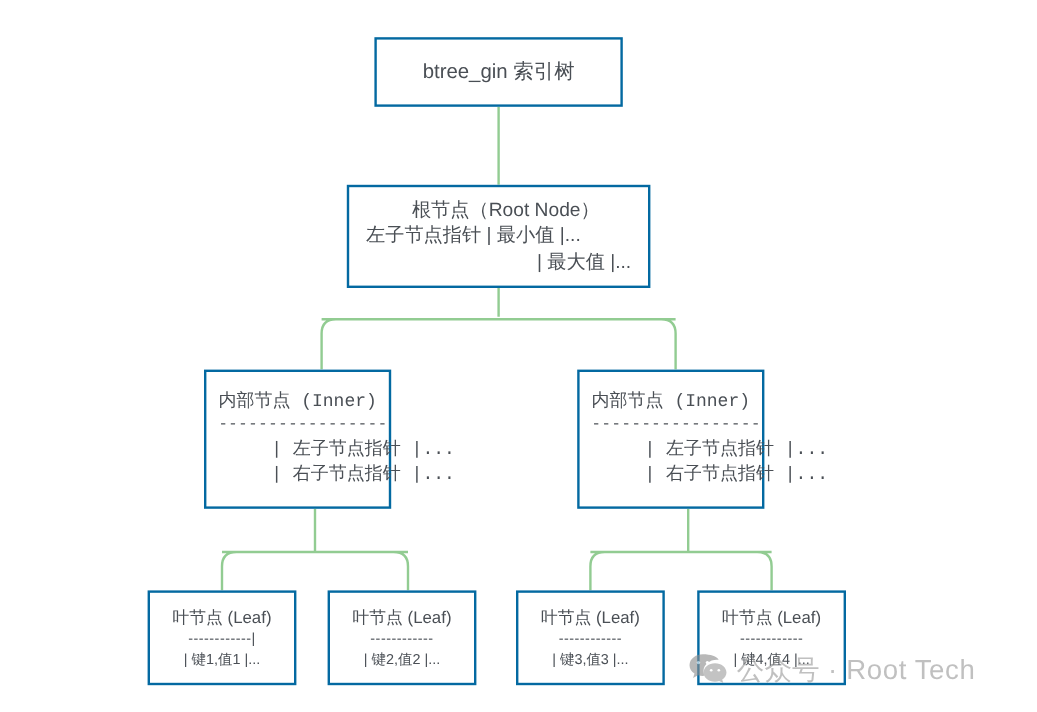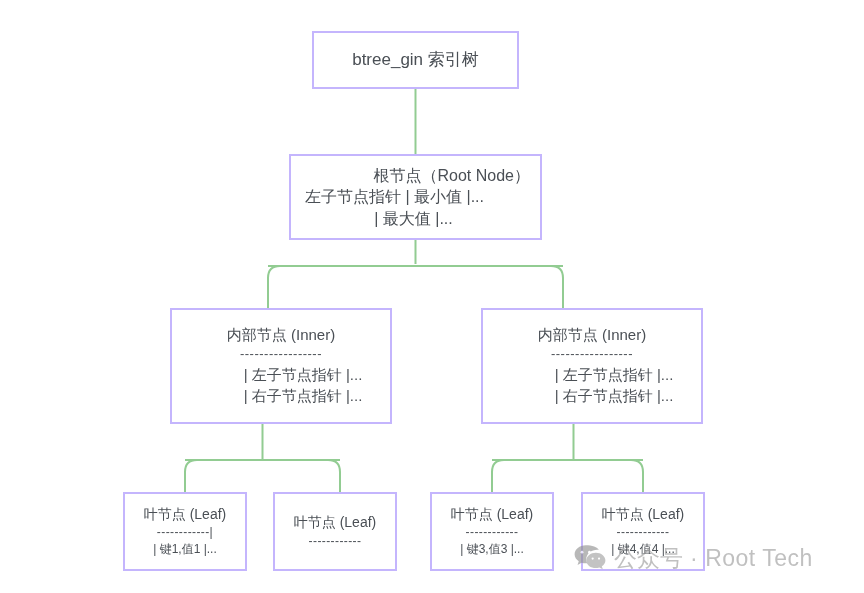--- a/index.html
+++ b/index.html
@@ -39,21 +39,21 @@
     stroke-width: 2;
     stroke-linecap: butt;
     stroke-linejoin: round;
   }
 
   
   .node {
     position: absolute;
     box-sizing: border-box;
     background: #ffffff;
-    border: 2px solid #c4b5fd;
+    border: 2px solid #0369a1;
     z-index: 2;
     display: flex;
     flex-direction: column;
     justify-content: center;
     text-align: center;
     color: #4a4f55;
   }
   .node .line {
     display: block;
     white-space: pre;
@@ -71,31 +71,32 @@
 
   
   #node-root {
     left: 289px;
     top: 154px;
     width: 253px;
     height: 86px;
     font-size: 16px;
     padding: 4px 10px 4px 10px;
   }
-  #node-root .line-1 { text-align: right; padding-left: 12px; }
+  #node-root .line-1 { text-align: center; padding-left: 12px; }
   #node-root .line-2 { text-align: left; padding-left: 4px; }
-  #node-root .line-3 { text-align: center; padding-right: 4px; }
+  #node-root .line-3 { text-align: right; padding-right: 4px; }
 
   
   .node-inner {
     top: 308px;
-    width: 222px;
+    width: 156px;
     height: 116px;
     font-size: 15px;
-    padding: 2px 0;
+    padding: 2px 10px;
+    font-family: Liberation Mono, monospace;
   }
   #node-inner-left  { left: 170px; }
   #node-inner-right { left: 481px; }
   .node-inner .sep {
     font-size: 13px;
     letter-spacing: 0.5px;
     line-height: 1.45;
   }
   .node-inner .ptr { font-size: 15px; line-height: 1.42; margin-left: 44px; }
 
@@ -201,20 +202,21 @@
 
   <div class="node node-leaf" id="node-leaf-1">
     <span class="line">叶节点 (Leaf)</span>
     <span class="line sep">------------|</span>
     <span class="line kv">| 键1,值1 |...</span>
   </div>
 
   <div class="node node-leaf" id="node-leaf-2">
     <span class="line">叶节点 (Leaf)</span>
     <span class="line sep">------------</span>
+    <span class="line kv">| 键2,值2 |...</span>
   </div>
 
   <div class="node node-leaf" id="node-leaf-3">
     <span class="line">叶节点 (Leaf)</span>
     <span class="line sep">------------</span>
     <span class="line kv">| 键3,值3 |...</span>
   </div>
 
   <div class="node node-leaf" id="node-leaf-4">
     <span class="line">叶节点 (Leaf)</span>

